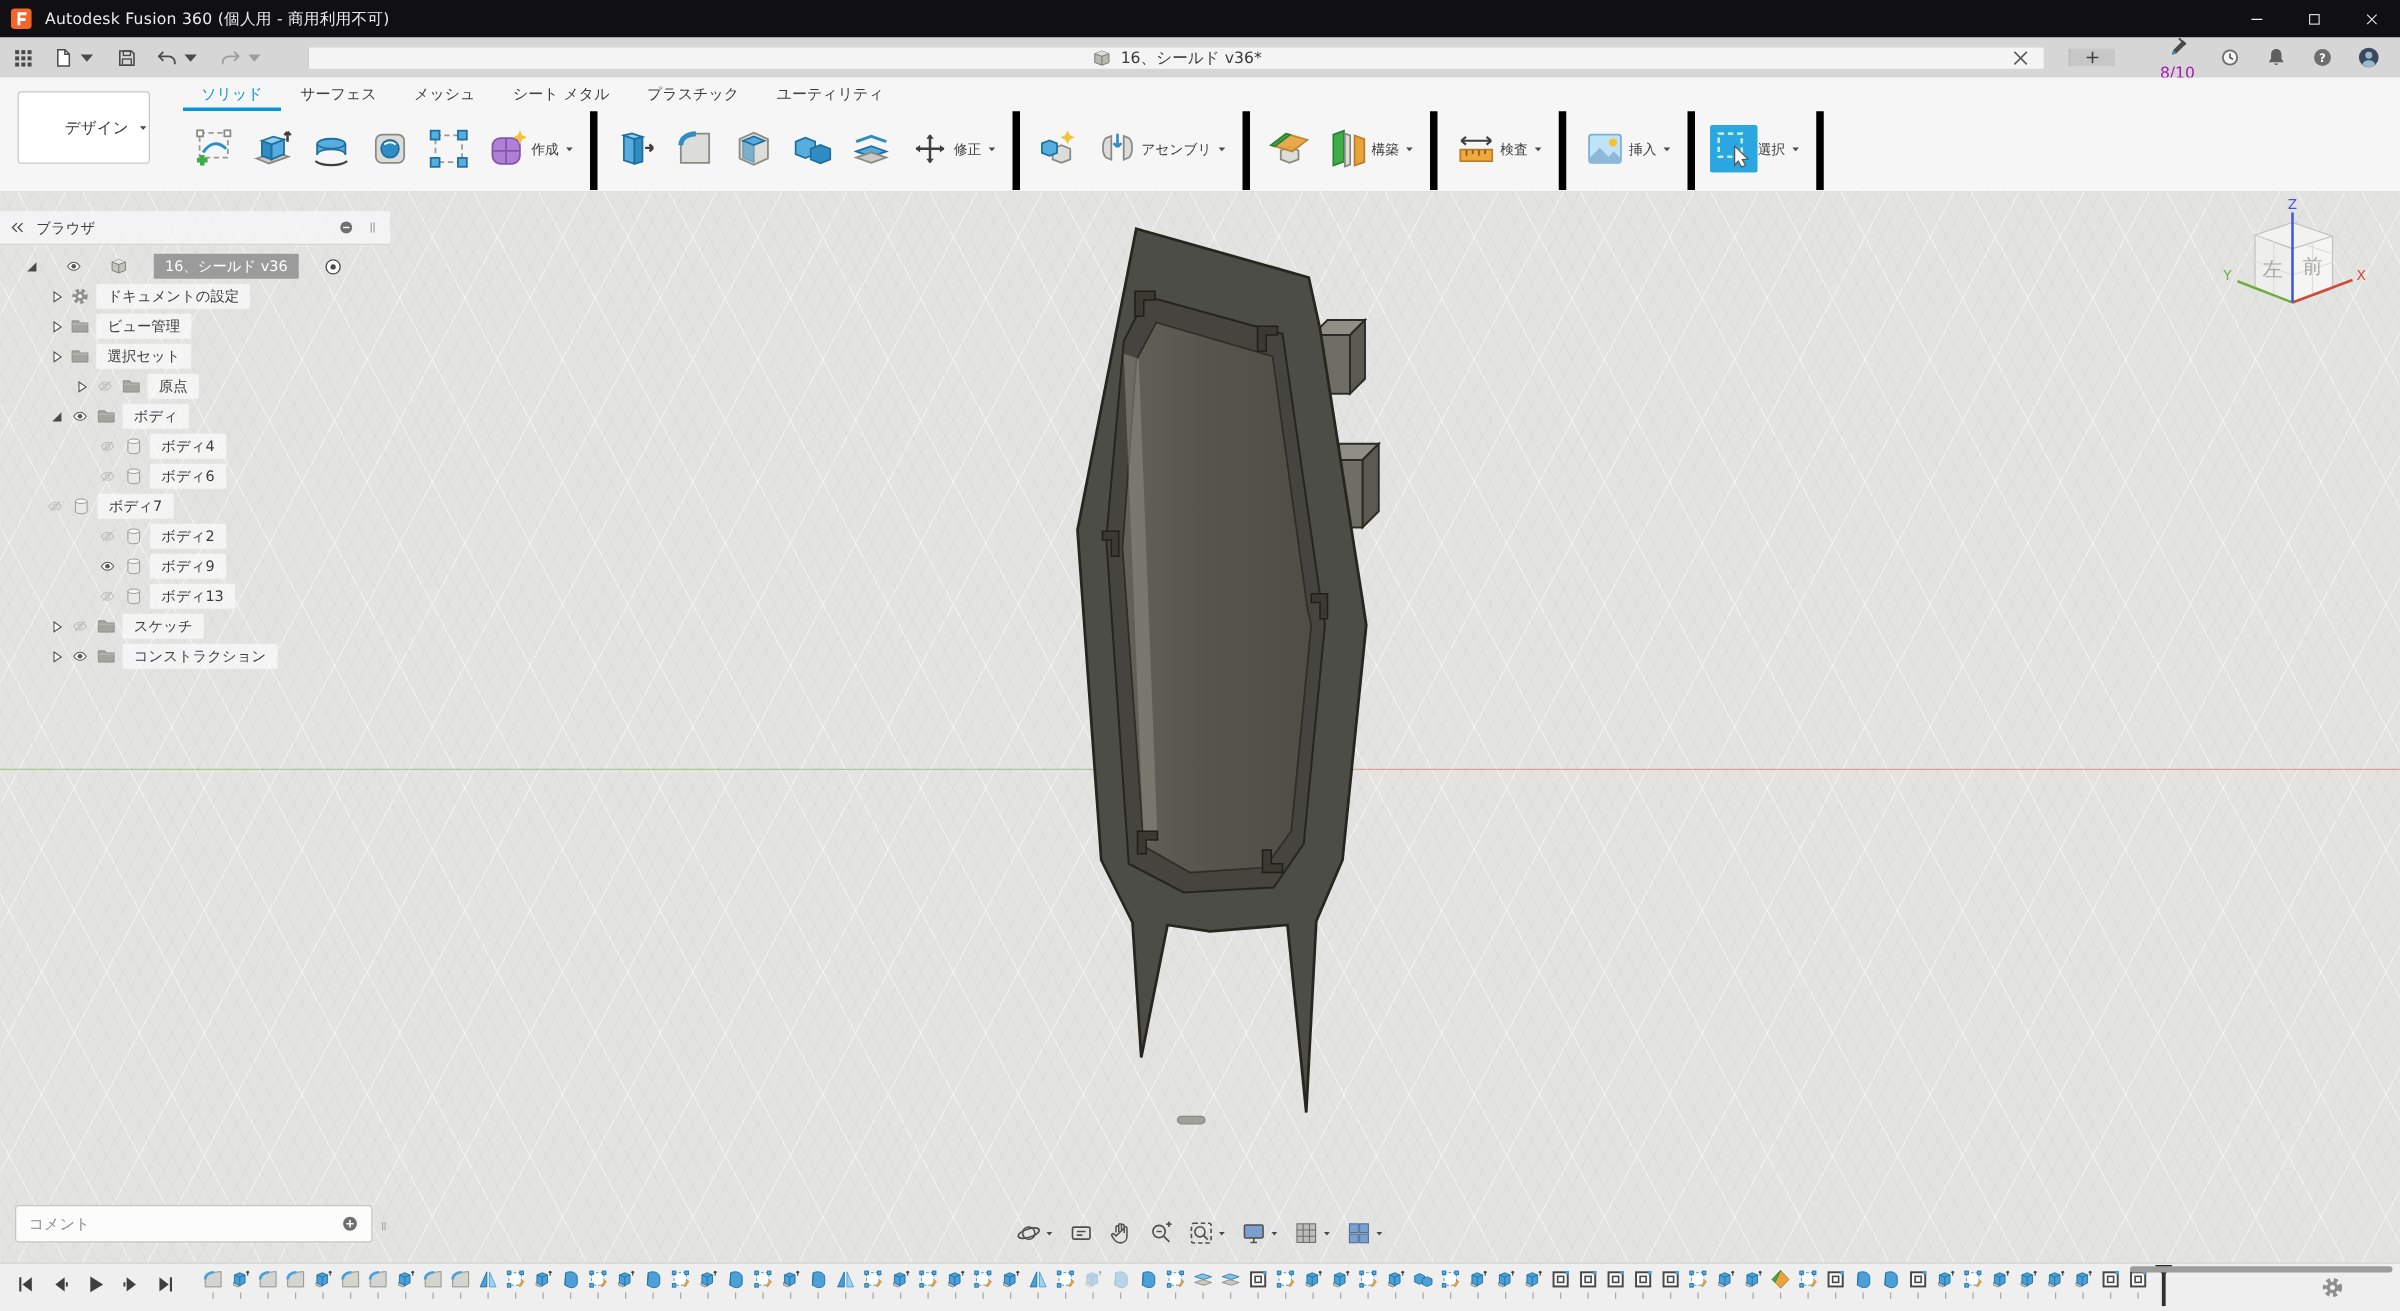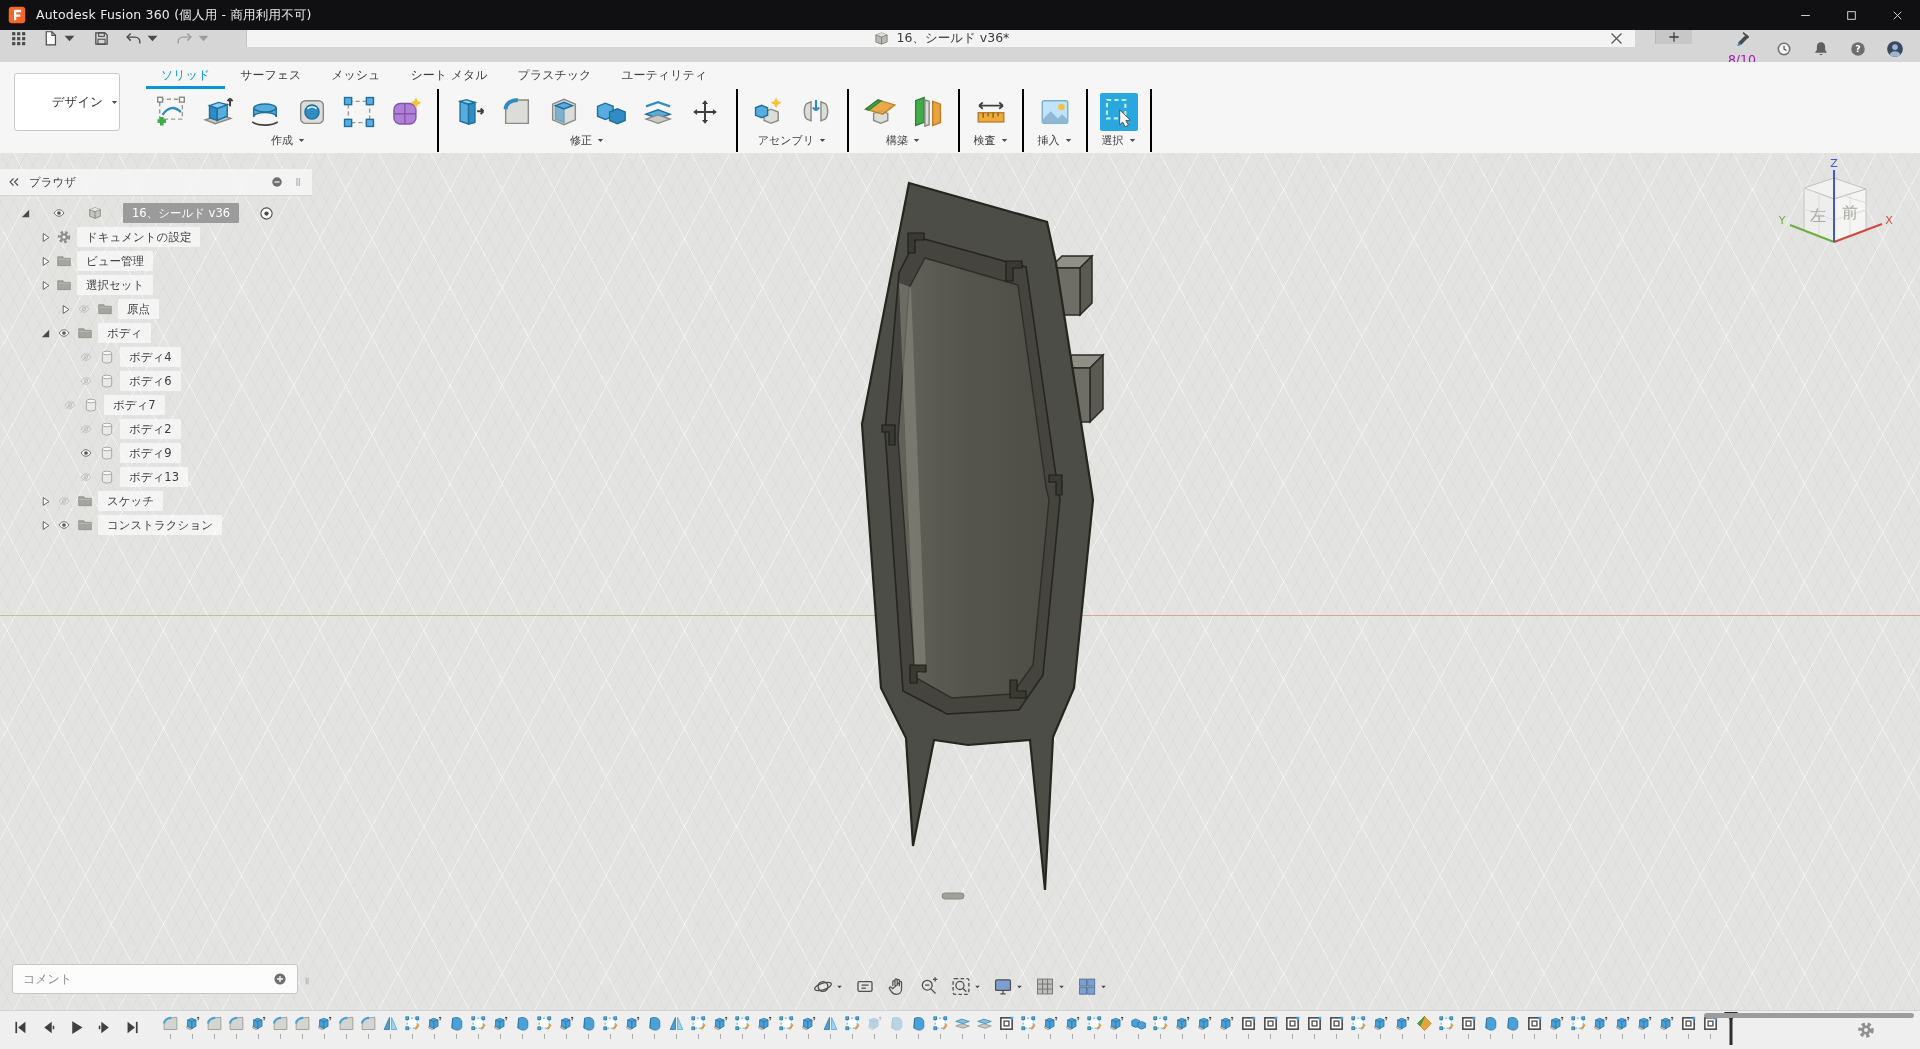--- a/index.html
+++ b/index.html
@@ -10,21 +10,21 @@
   .icon svg{display:block;}
 
   
   .titlebar{height:30px;background:var(--titlebar_bg,#101013);display:flex;align-items:center;color:#ececec;font-size:12.5px;}
   .titlebar .logo{width:18px;height:18px;margin-left:8px;}
   .titlebar .t-title{margin-left:10px;letter-spacing:.2px;}
   .win-btns{margin-left:auto;display:flex;height:30px;}
   .win-btn{width:46px;display:flex;align-items:center;justify-content:center;}
 
   
-  .appbar{height:32px;background:var(--appbar_bg,#d6d6d6);display:flex;align-items:flex-start;gap:20px;}
+  .appbar{height:32px;background:var(--appbar_bg,#d6d6d6);display:flex;align-items:center;gap:20px;}
   .qat{display:flex;align-items:center;gap:15px;padding:0 14px 0 10px;}
   .qat-btn{display:flex;align-items:center;gap:2px;}
   .qat-btn .icon svg{width:17px;height:17px;}
   .caret svg{width:9px;height:9px;}
   .disabled{opacity:.4;}
   .doctab{flex:1;background:var(--tab_bg,#f4f4f4);border-left:1px solid #c2c2c2;position:relative;
           display:flex;align-items:center;justify-content:center;gap:7px;font-size:12.5px;color:#3a3a3a;}
   .doctab .icon svg{width:17px;height:17px;}
   .tab-close{position:absolute;right:10px;top:0;bottom:0;display:flex;align-items:center;}
   .tab-close svg{width:13px;height:13px;}
@@ -36,22 +36,22 @@
   .avatar svg{width:21px;height:21px;}
 
   
   .ribbon{height:91px;background:var(--ribbon_bg,#f6f6f6);border-bottom:1px solid #c8c8c8;position:relative;}
   .workspace-btn{position:absolute;left:14px;top:11px;width:104px;height:56px;background:#fff;border:1px solid #c9c9c9;
     border-radius:3px;display:flex;align-items:center;justify-content:flex-end;gap:7px;font-size:12.5px;color:#333;}
   .ribbon-tabs{display:flex;padding-left:146px;height:27px;align-items:stretch;}
   .rtab{padding:0 15px;font-size:12px;color:#3d3d3d;display:flex;align-items:center;}
   .rtab.active{color:var(--accent,#0696d7);box-shadow:inset 0 -3px 0 var(--accent,#0696d7);}
   .ribbon-groups{display:flex;align-items:stretch;padding-left:140px;height:63px;}
-  .rgroup{display:flex;flex-direction:column;align-items:center;justify-content:space-between;
-          padding:1px 12px 4px;border-right:2px solid #000000;}
+  .rgroup{display:flex;align-items:center;justify-content:space-between;
+          padding:1px 12px 4px;border-right:6px solid #000000;}
   .rg-icons{display:flex;align-items:center;gap:9px;height:44px;}
   .ricon{width:38px;height:38px;display:flex;align-items:center;justify-content:center;}
   .ricon svg{width:34px;height:34px;}
   .ricon.small svg{width:28px;height:28px;}
   .ricon.active-tool{background:var(--select_tile,#2aa7e0);border-radius:2px;}
   .rg-label{font-size:11px;color:#3d3d3d;display:flex;align-items:center;gap:4px;}
 
   
   .viewport{position:absolute;top:153px;left:0;width:1920px;height:857px;overflow:hidden;
     background-color:var(--viewport_bg,#e3e3e1);
@@ -750,21 +750,21 @@
               </svg>
             </span>
             <span class="icon obj">
               <svg viewBox="0 0 24 24">
                 <path d="M5 6v12c0 1.8 3.1 3 7 3s7-1.2 7-3V6" fill="#e9e9e7" stroke="#8a8a84"></path>
                 <ellipse cx="12" cy="6" rx="7" ry="2.7" fill="#f8f8f6" stroke="#8a8a84"></ellipse>
               </svg>
             </span>
             <span class="chip">ボディ6</span>
           </div>
-          <div class="trow" style="padding-left: 62px;">
+          <div class="trow" style="padding-left: 36px;">
             <span class="icon eye">
               <svg viewBox="0 0 24 24">
                 <path d="M2 12c3.2-4.6 6.8-6.5 10-6.5S18.8 7.4 22 12c-3.2 4.6-6.8 6.5-10 6.5S5.2 16.6 2 12z" fill="none" stroke="#bcbcb8" stroke-width="1.7"></path>
                 <circle cx="12" cy="12" r="3.4" fill="none" stroke="#bcbcb8" stroke-width="1.6"></circle>
                 <path d="M4.5 19.5L20 4.5" stroke="#bcbcb8" stroke-width="1.7"></path>
               </svg>
             </span>
             <span class="icon obj">
               <svg viewBox="0 0 24 24">
                 <path d="M5 6v12c0 1.8 3.1 3 7 3s7-1.2 7-3V6" fill="#e9e9e7" stroke="#8a8a84"></path>

